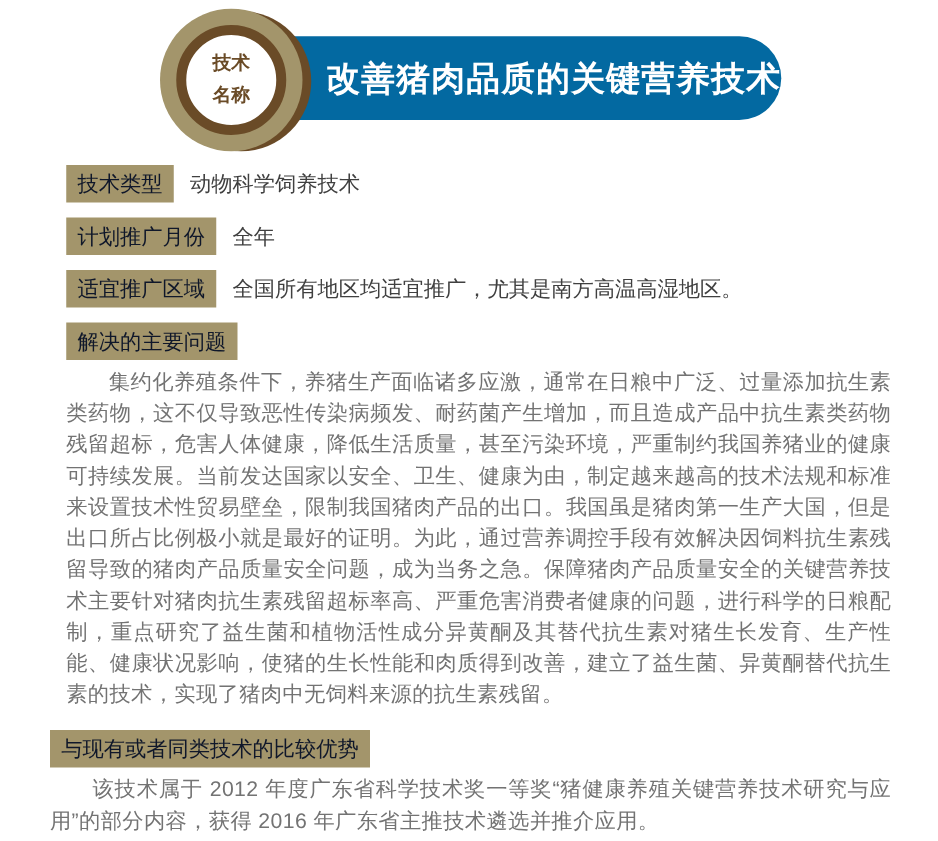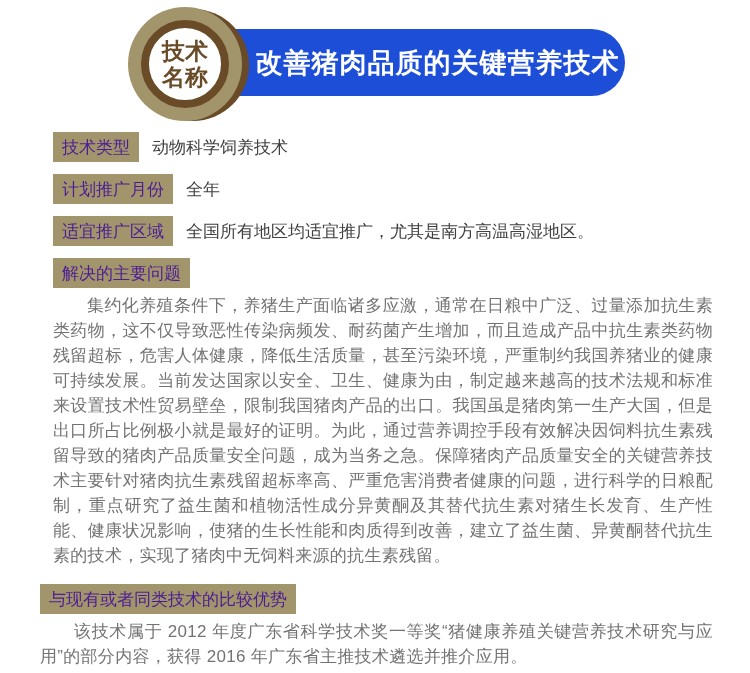--- a/index.html
+++ b/index.html
@@ -23,25 +23,25 @@
   .header {
     position: relative;
     height: 126px;
   }
   .banner {
     position: absolute;
     left: 186px;
     top: 29px;
     width: 439px;
     height: 67px;
-    background: #1d4ed8;
+    background: #0369a1;
     border-radius: 34px;
     display: flex;
     align-items: center;
-    justify-content: center;
+    justify-content: flex-end;
     padding-left: 64px;
     box-sizing: border-box;
     z-index: 1;
   }
   .banner-text {
     color: #ffffff;
     font-size: 27px;
     font-weight: bold;
     letter-spacing: 1px;
     white-space: nowrap;
@@ -76,40 +76,40 @@
     border: 8px solid #6a4b27;
     border-radius: 50%;
     display: flex;
     flex-direction: column;
     align-items: center;
     justify-content: center;
     z-index: 4;
   }
   .badge-center span {
     color: #6a4b27;
-    font-size: 23px;
+    font-size: 15px;
     font-weight: bold;
     line-height: 26px;
     white-space: nowrap;
   }
   
   .fields {
     margin: 6px 0 0 53px;
   }
   .field-row {
     display: flex;
     align-items: center;
     height: 30px;
     margin-bottom: 12px;
   }
   .tag {
     display: inline-flex;
     align-items: center;
     background: #a3956b;
-    color: #4c1d95;
+    color: #0f172a;
     font-size: 17px;
     height: 30px;
     padding: 0 9px;
     white-space: nowrap;
     flex: 0 0 auto;
     text-align: right;
   }
   .value {
     margin-left: 13px;
     color: #404040;

